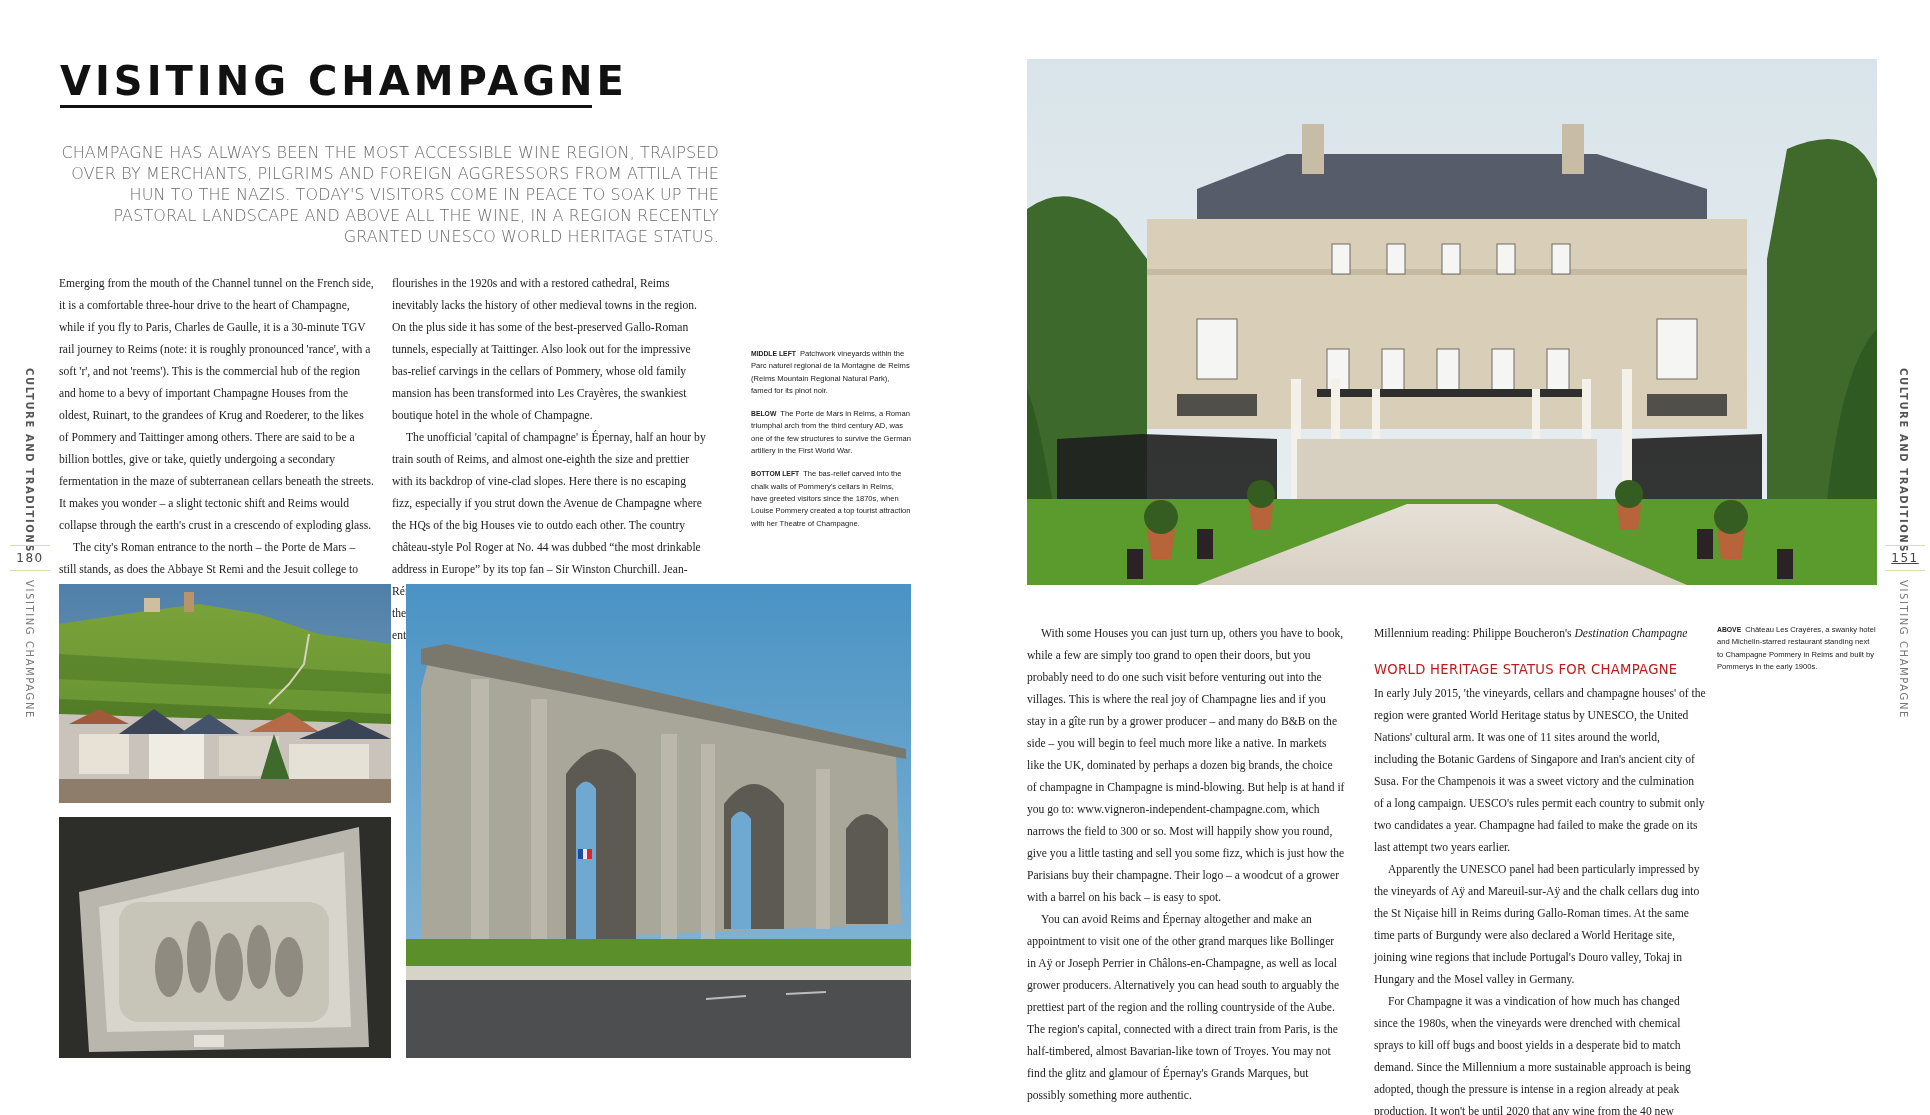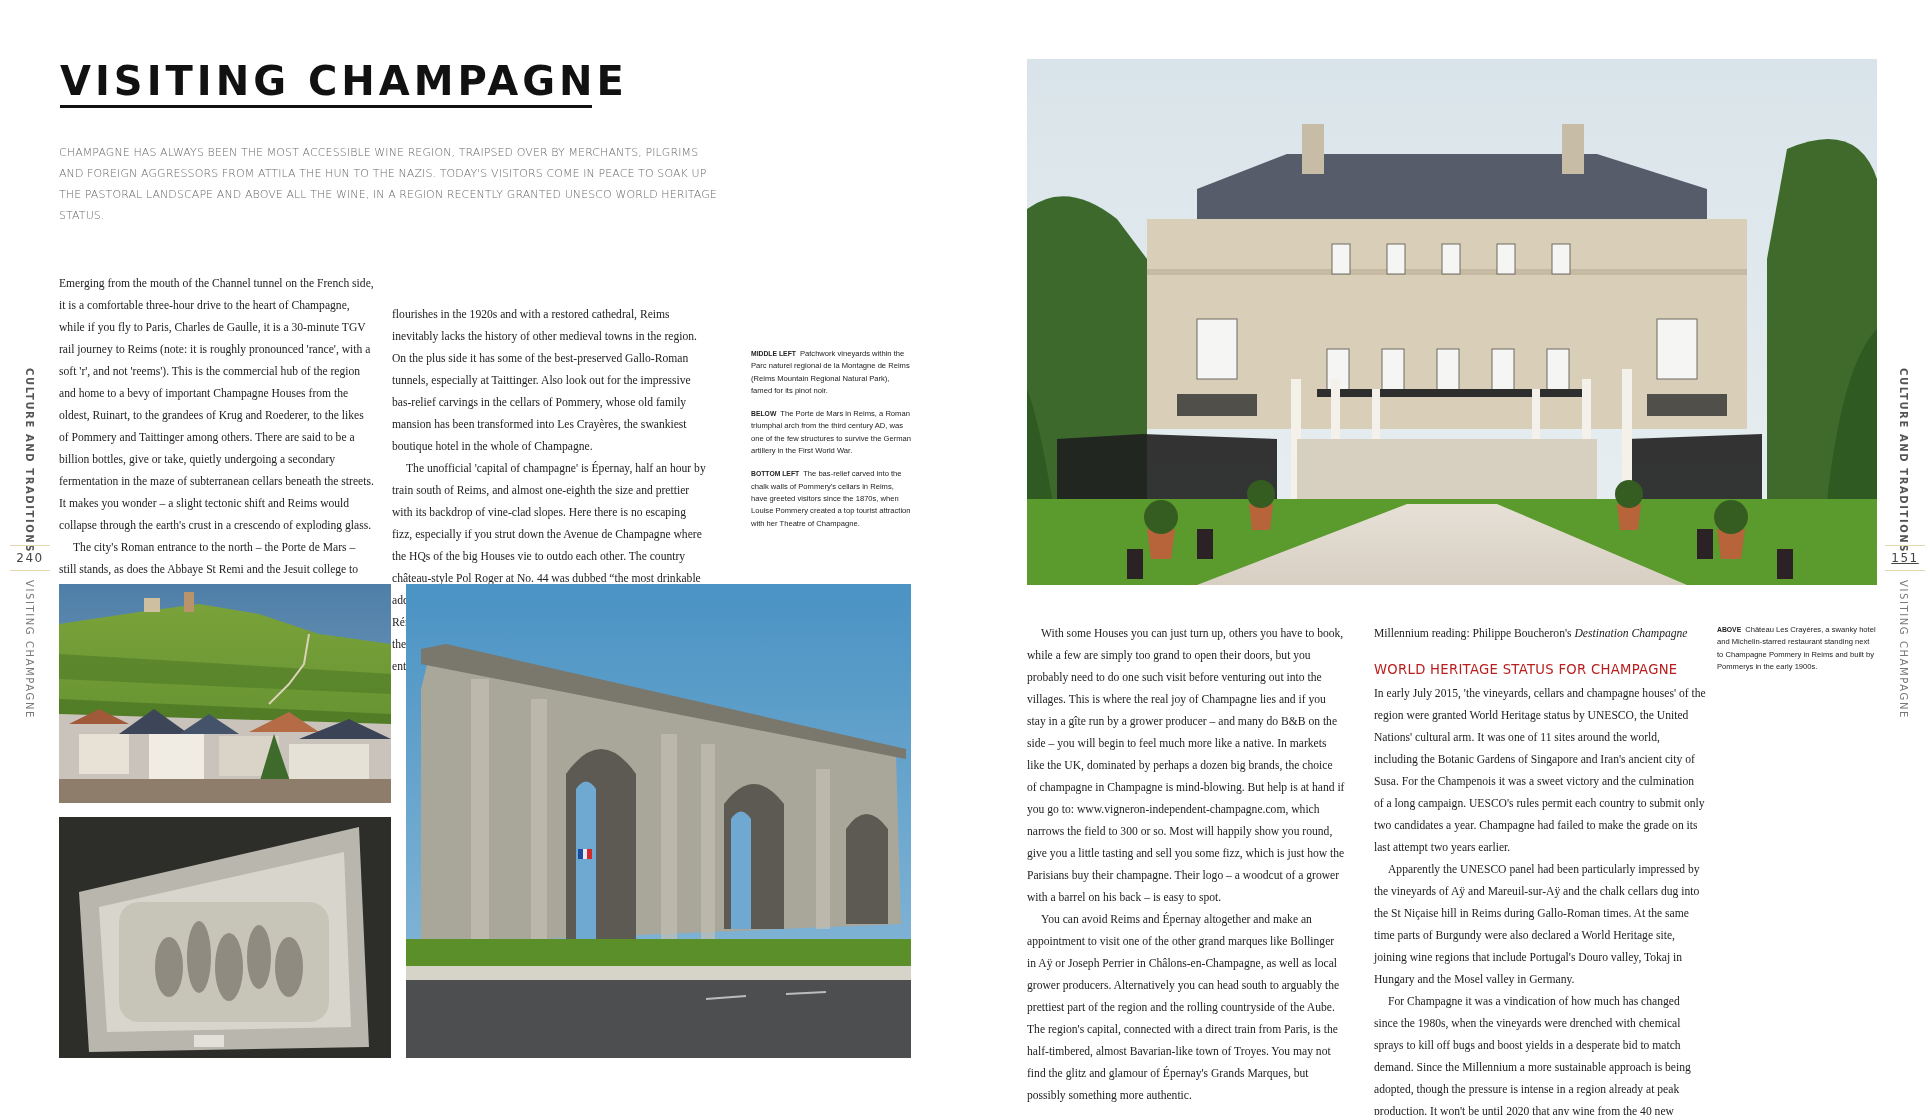--- a/index.html
+++ b/index.html
@@ -8,22 +8,23 @@
     font-family: "DejaVu Serif", serif; color: #222;
   }
   .abs { position: absolute; }
   .title {
     left: 60px; top: 58px; font-family: "DejaVu Sans", sans-serif; font-weight: bold;
     font-size: 40px; letter-spacing: 4px; color: #111; white-space: nowrap;
   }
   .title-rule { left: 60px; top: 105px; width: 532px; height: 3px; background: #111; }
   .intro {
     left: 59px; top: 142px; width: 660px; font-family: "DejaVu Sans", sans-serif;
-    font-size: 11px; line-height: 21px; color: #6a6a6a; text-transform: uppercase; font-weight: 300;
+    font-size: 16px; line-height: 21px; color: #6a6a6a; text-transform: uppercase; font-weight: 300;
     letter-spacing: 0.1px;
+    text-align: right;
   }
   .col { font-family: "Liberation Serif", serif; font-size: 11.6px; line-height: 22px; color: #222; text-align: left; }
   .col p { margin: 0; }
   .col p.indent { text-indent: 14px; }
   .col em { font-style: italic; }
   .caption { font-family: "Liberation Sans", sans-serif; font-size: 7.6px; line-height: 12.3px; color: #222; }
   .caption p { margin: 0 0 11px 0; }
   .caption .lbl { font-weight: bold; font-size: 6.8px; margin-right: 4px; }
   .side { font-family: "DejaVu Sans", sans-serif; font-size: 10px; letter-spacing: 1.6px; color: #777; white-space: nowrap; }
   .vert-down { writing-mode: vertical-rl; }
@@ -36,30 +37,30 @@
 </style>
 </head>
 <body>
 
 <div class="abs title">VISITING CHAMPAGNE</div>
 <div class="abs title-rule"></div>
 <div class="abs intro">Champagne has always been the most accessible wine region, traipsed over by merchants, pilgrims and foreign aggressors from Attila the Hun to the Nazis. Today's visitors come in peace to soak up the pastoral landscape and above all the wine, in a region recently granted UNESCO World Heritage status.</div>
 
 <div class="abs side side-bold vert-down" style="left:24px; top:368px;">CULTURE AND TRADITIONS</div>
 <div class="abs pgrule" style="left:10px; top:545px; width:40px;"></div>
-<div class="abs pgnum" style="left:10px; top:551px; width:40px;">240</div>
+<div class="abs pgnum" style="left:10px; top:551px; width:40px;">180</div>
 <div class="abs pgrule" style="left:10px; top:570px; width:40px;"></div>
 <div class="abs side vert-down" style="left:24px; top:580px;">VISITING CHAMPAGNE</div>
 
 <div class="abs col" style="left:59px; top:273px; width:315px;">
   <p>Emerging from the mouth of the Channel tunnel on the French side, it is a comfortable three-hour drive to the heart of Champagne, while if you fly to Paris, Charles de Gaulle, it is a 30-minute TGV rail journey to Reims (note: it is roughly pronounced 'rance', with a soft 'r', and not 'reems'). This is the commercial hub of the region and home to a bevy of important Champagne Houses from the oldest, Ruinart, to the grandees of Krug and Roederer, to the likes of Pommery and Taittinger among others. There are said to be a billion bottles, give or take, quietly undergoing a secondary fermentation in the maze of subterranean cellars beneath the streets. It makes you wonder – a slight tectonic shift and Reims would collapse through the earth's crust in a crescendo of exploding glass.</p>
   <p class="indent">The city's Roman entrance to the north – the Porte de Mars – still stands, as does the Abbaye St Remi and the Jesuit college to the south, but the German artillery flattened just about everything else in between during the First Word War. Rebuilt with art deco</p>
 </div>
 
-<div class="abs col" style="left:392px; top:273px; width:315px;margin-top:31px;">
+<div class="abs col" style="left:392px; top:273px; width:315px;">
   <p>flourishes in the 1920s and with a restored cathedral, Reims inevitably lacks the history of other medieval towns in the region. On the plus side it has some of the best-preserved Gallo-Roman tunnels, especially at Taittinger. Also look out for the impressive bas-relief carvings in the cellars of Pommery, whose old family mansion has been transformed into Les Crayères, the swankiest boutique hotel in the whole of Champagne.</p>
   <p class="indent"><span>The unofficial 'capital of champagne' is Épernay, half an hour by train south of Reims, and almost one-eighth the size and prettier with its backdrop of vine-clad slopes. Here there is no escaping fizz, especially if you strut down the Avenue de Champagne where the HQs of the big Houses vie to outdo each other. The country château-style Pol Roger at No. 44 was dubbed “the most drinkable address in Europe” by its top fan – Sir Winston Churchill. Jean-Rémy Moët, not content with just one palace, built a replica across the street, known as </span><em>La Résidence Trianon</em><span>, for Napoleon and his entourage</span></p>
 </div>
 
 <div class="abs caption" style="left:751px; top:348px; width:160px;">
   <p><span class="lbl">MIDDLE LEFT</span><span>Patchwork vineyards within the Parc naturel regional de la Montagne de Reims (Reims Mountain Regional Natural Park), famed for its pinot noir.</span></p>
   <p><span class="lbl">BELOW</span><span>The Porte de Mars in Reims, a Roman triumphal arch from the third century AD, was one of the few structures to survive the German artillery in the First World War.</span></p>
   <p><span class="lbl">BOTTOM LEFT</span><span>The bas-relief carved into the chalk walls of Pommery's cellars in Reims, have greeted visitors since the 1870s, when Louise Pommery created a top tourist attraction with her Theatre of Champagne.</span></p>
 </div>
 

